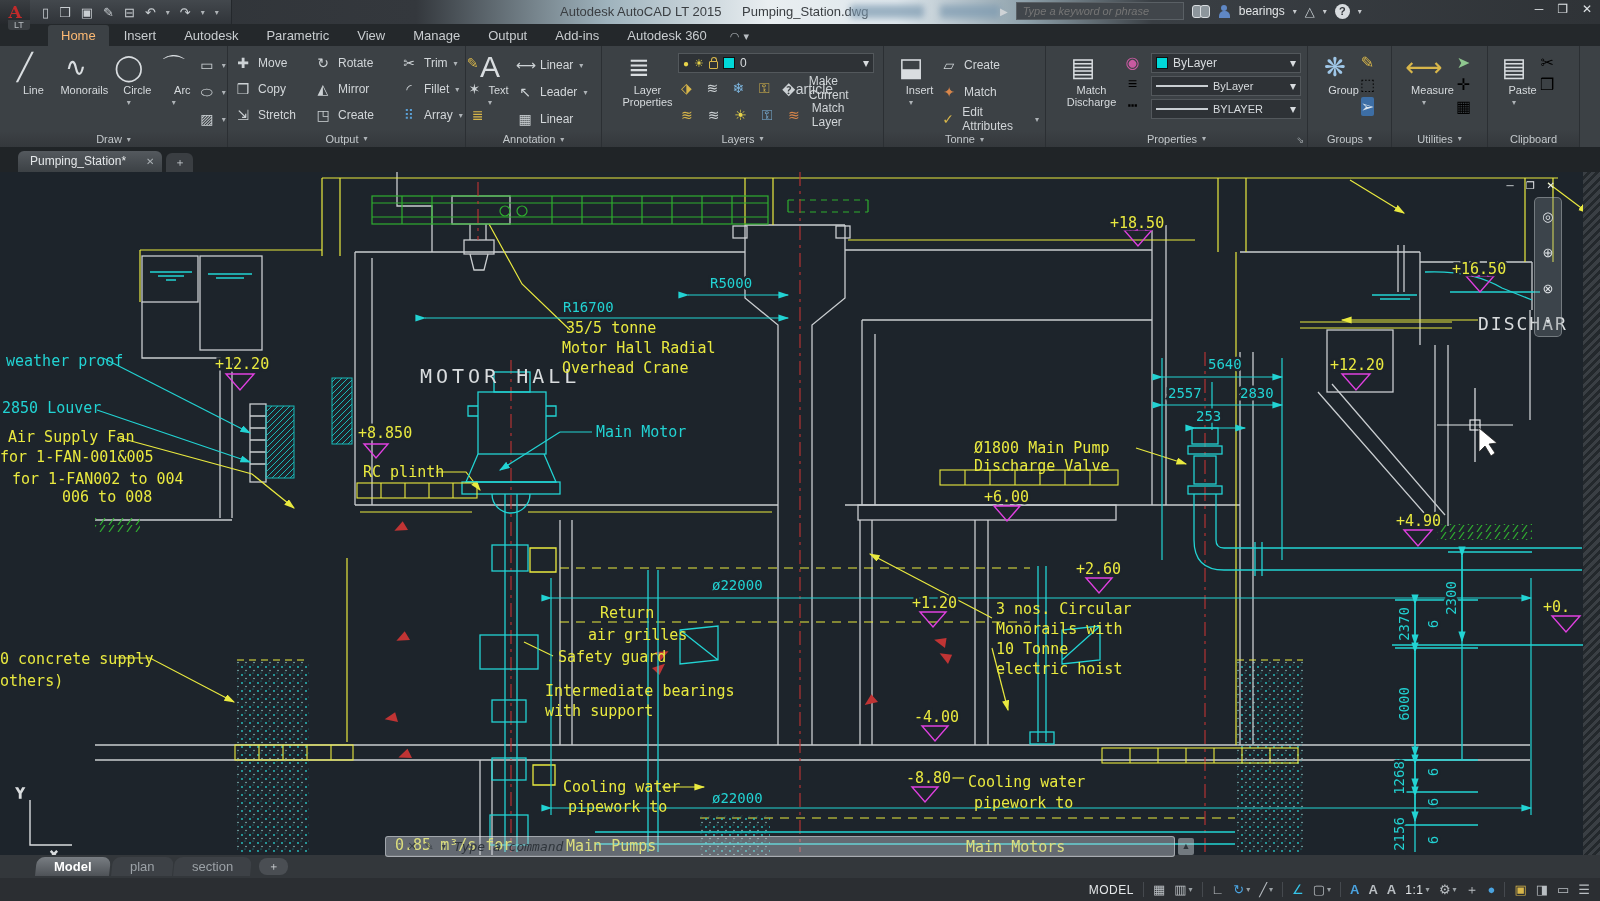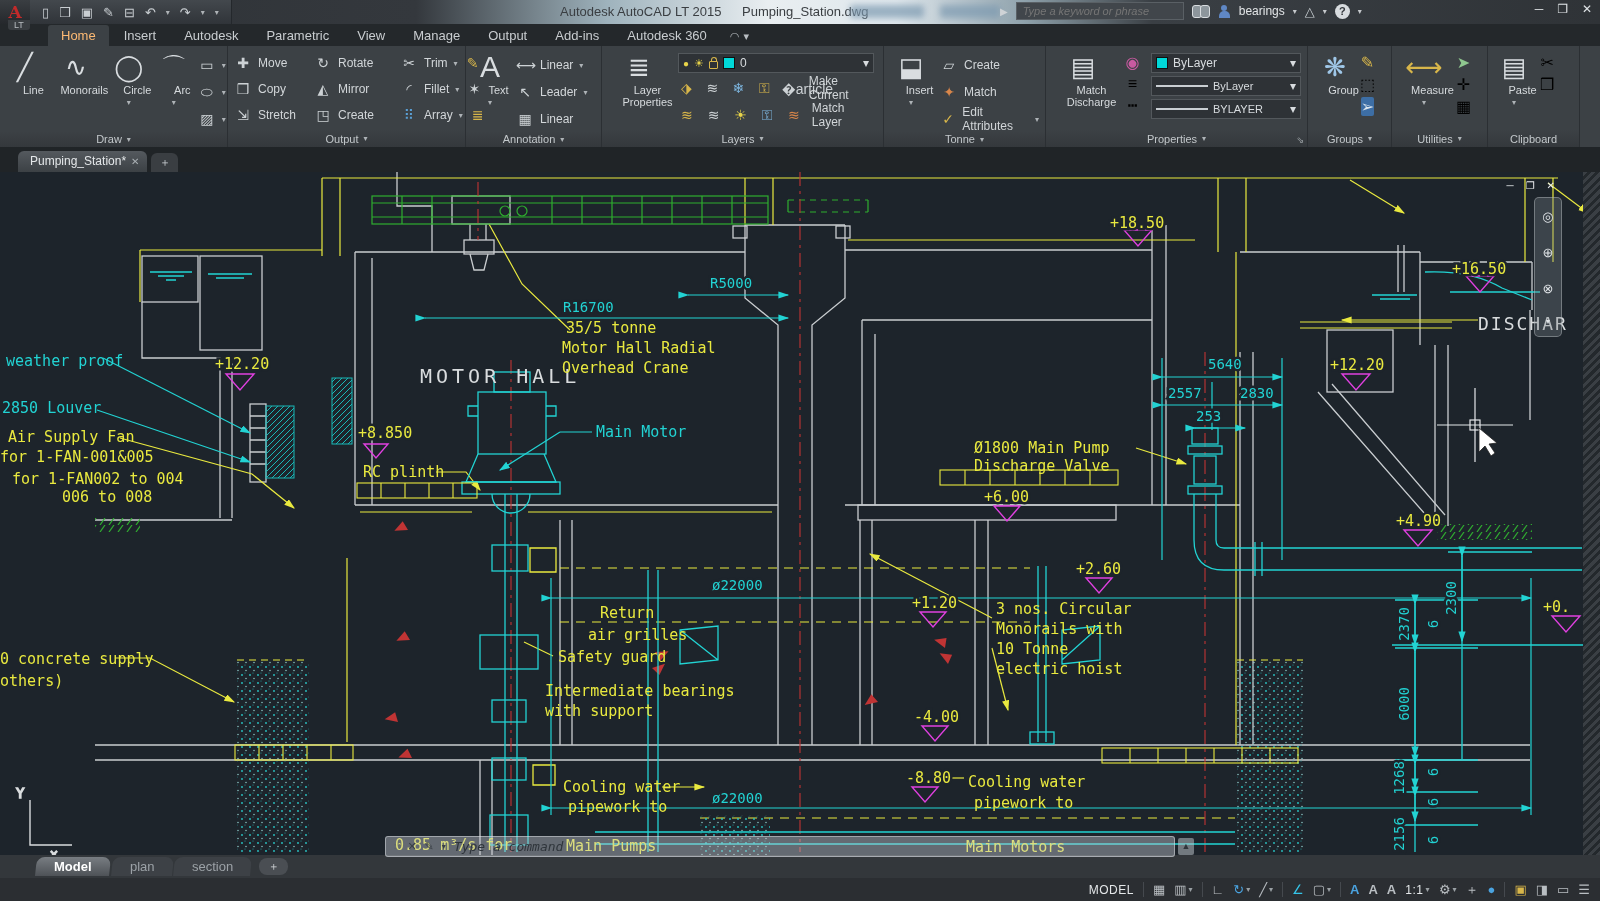--- a/index.html
+++ b/index.html
@@ -70,21 +70,21 @@
   .swatch { width:12px; height:12px; background:#00d8d8; border:1px solid #111; }
   .lockic { width:9px; height:8px; border:1.5px solid #d8b64a; border-radius:1px; position:relative; margin-top:4px;}
   .lockic:before { content:""; position:absolute; left:1px; top:-5px; width:4px; height:4px;
     border:1.5px solid #d8b64a; border-bottom:none; border-radius:3px 3px 0 0; }
   .linesw { width:52px; height:2px; background:#c9ced2; }
   .dlg-launch { position:absolute; right:3px; bottom:2px; color:#9aa0a4; font-size:9px; }
   
   #filetabs { position:absolute; left:0; top:148px; width:1600px; height:24px; background:#202427;
     display:flex; align-items:flex-end; padding-left:18px; gap:4px; }
   .ftab { background:linear-gradient(180deg,#54595e,#3c4145); color:#e4e7e9; font-size:12px;
-    padding:3px 8px 4px 12px; border-radius:6px 6px 0 0; display:flex; gap:5px; align-items:center; }
+    padding:3px 8px 4px 12px; border-radius:6px 6px 0 0; display:flex; gap:20px; align-items:center; }
   .ftab .x { color:#aab0b4; font-size:10px; }
   .ftab-new { background:#3a3e42; color:#c9ced2; font-size:11px; padding:2px 8px; border-radius:6px 6px 0 0; margin-bottom:0px;}
   
   #canvas { position:absolute; left:0; top:172px; width:1600px; height:683px; background:#1d242b; }
   #edge-strip { position:absolute; right:0; top:0; width:17px; height:683px;
     background:repeating-linear-gradient(135deg,#3a3f44 0 3px,#23282c 3px 6px); }
   #cv-winbtns { position:absolute; right:45px; top:8px; color:#e8ebed; font-size:10px; display:flex; gap:12px; z-index:5;}
   #navbar { position:absolute; right:38px; top:25px; width:28px; height:140px; z-index:5;
     background:rgba(120,128,134,.35); border:1px solid rgba(200,205,210,.4); border-radius:5px;
     display:flex; flex-direction:column; align-items:center; justify-content:space-around; color:#dfe3e6; font-size:13px;}

